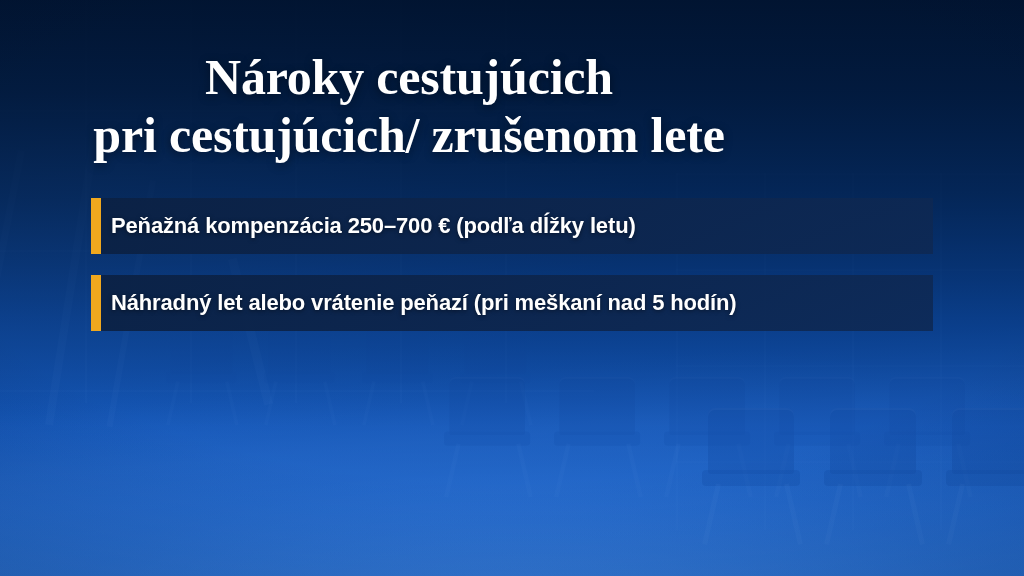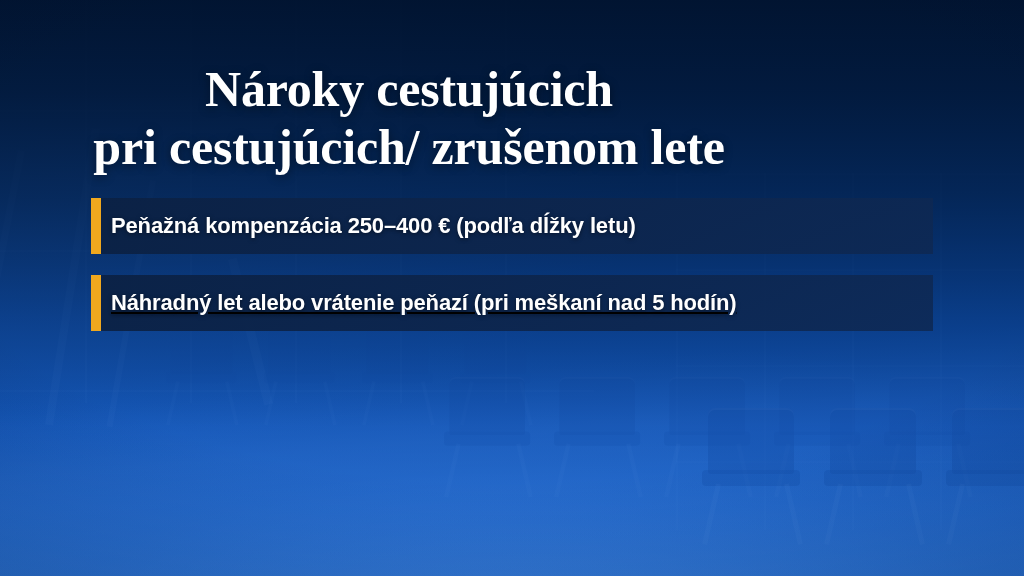--- a/index.html
+++ b/index.html
@@ -127,21 +127,21 @@
 
   
   .content {
     position: absolute;
     inset: 0;
   }
 
   .title {
     position: absolute;
     left: 0;
-    top: 26px;
+    top: 14px;
     width: 818px;
     text-align: center;
     color: #ffffff;
     font-family: "Liberation Serif", "DejaVu Serif", serif;
     font-weight: 700;
     font-size: 50px;
     line-height: 1.17;
     letter-spacing: -0.2px;
     text-shadow: 0 2px 10px rgba(0,0,0,0.42);
   }
@@ -155,21 +155,21 @@
   }
 
   .item {
     position: relative;
     height: 56px;
     margin-bottom: 21px;
     display: flex;
     align-items: center;
     background: linear-gradient(90deg, rgba(11,33,68,0.94) 0%, rgba(13,37,76,0.92) 55%, rgba(14,40,82,0.86) 100%);
   }
-  .item:last-child { margin-bottom: 0; text-decoration: underline; }
+  .item:last-child { margin-bottom: 0; }
 
   .item .accent {
     position: absolute;
     left: 0; top: 0;
     width: 10px;
     height: 100%;
     background: #f0a81e;
   }
 
   .item .label {
@@ -279,21 +279,21 @@
 
     <h1 class="title">
       <span class="line">Nároky cestujúcich</span>
       <span class="line">pri cestujúcich/ zrušenom lete</span>
     </h1>
 
     <div class="items">
 
       <div class="item">
         <span class="accent"></span>
-        <span class="label">Peňažná kompenzácia 250–400 € (podľa dĺžky letu)</span>
+        <span class="label">Peňažná kompenzácia 250–700 € (podľa dĺžky letu)</span>
       </div>
 
 
 
       <div class="item">
         <span class="accent"></span>
         <span class="label">Náhradný let alebo vrátenie peňazí (pri meškaní nad 5 hodín)</span>
       </div>
 
     </div>

